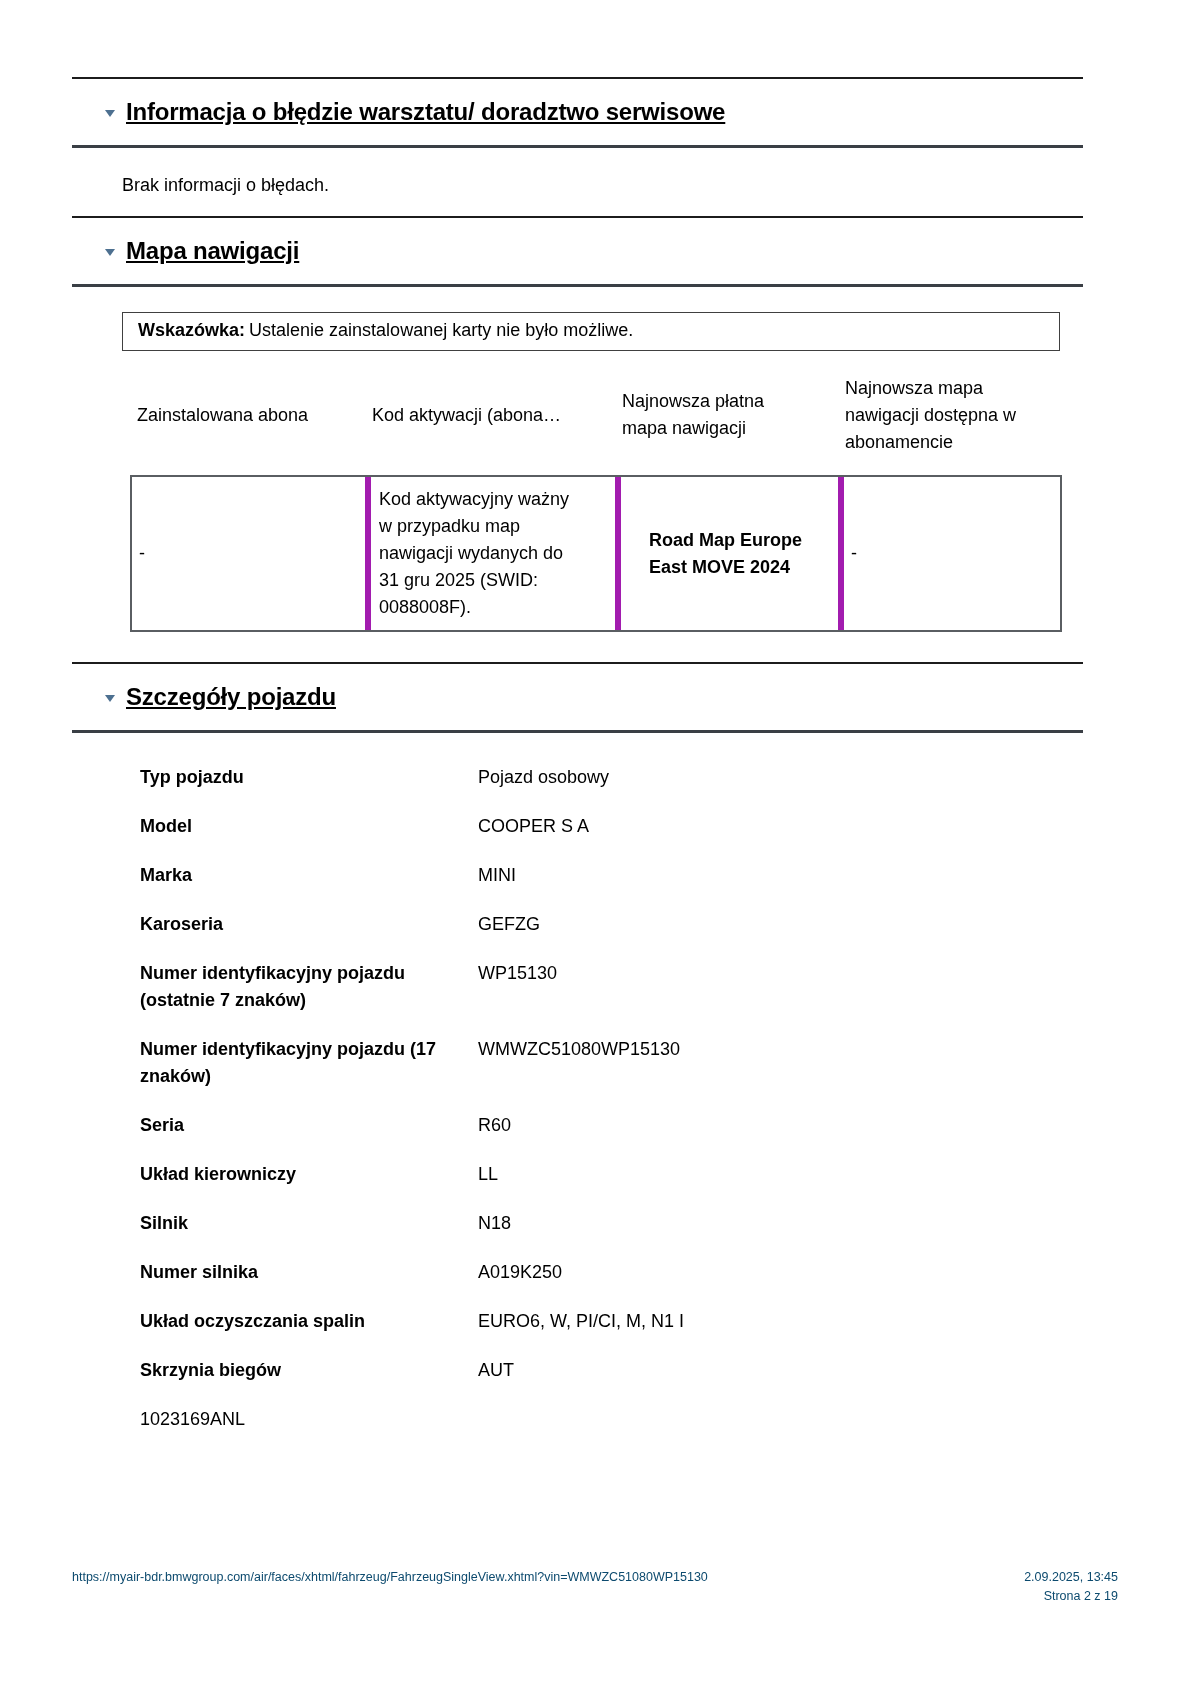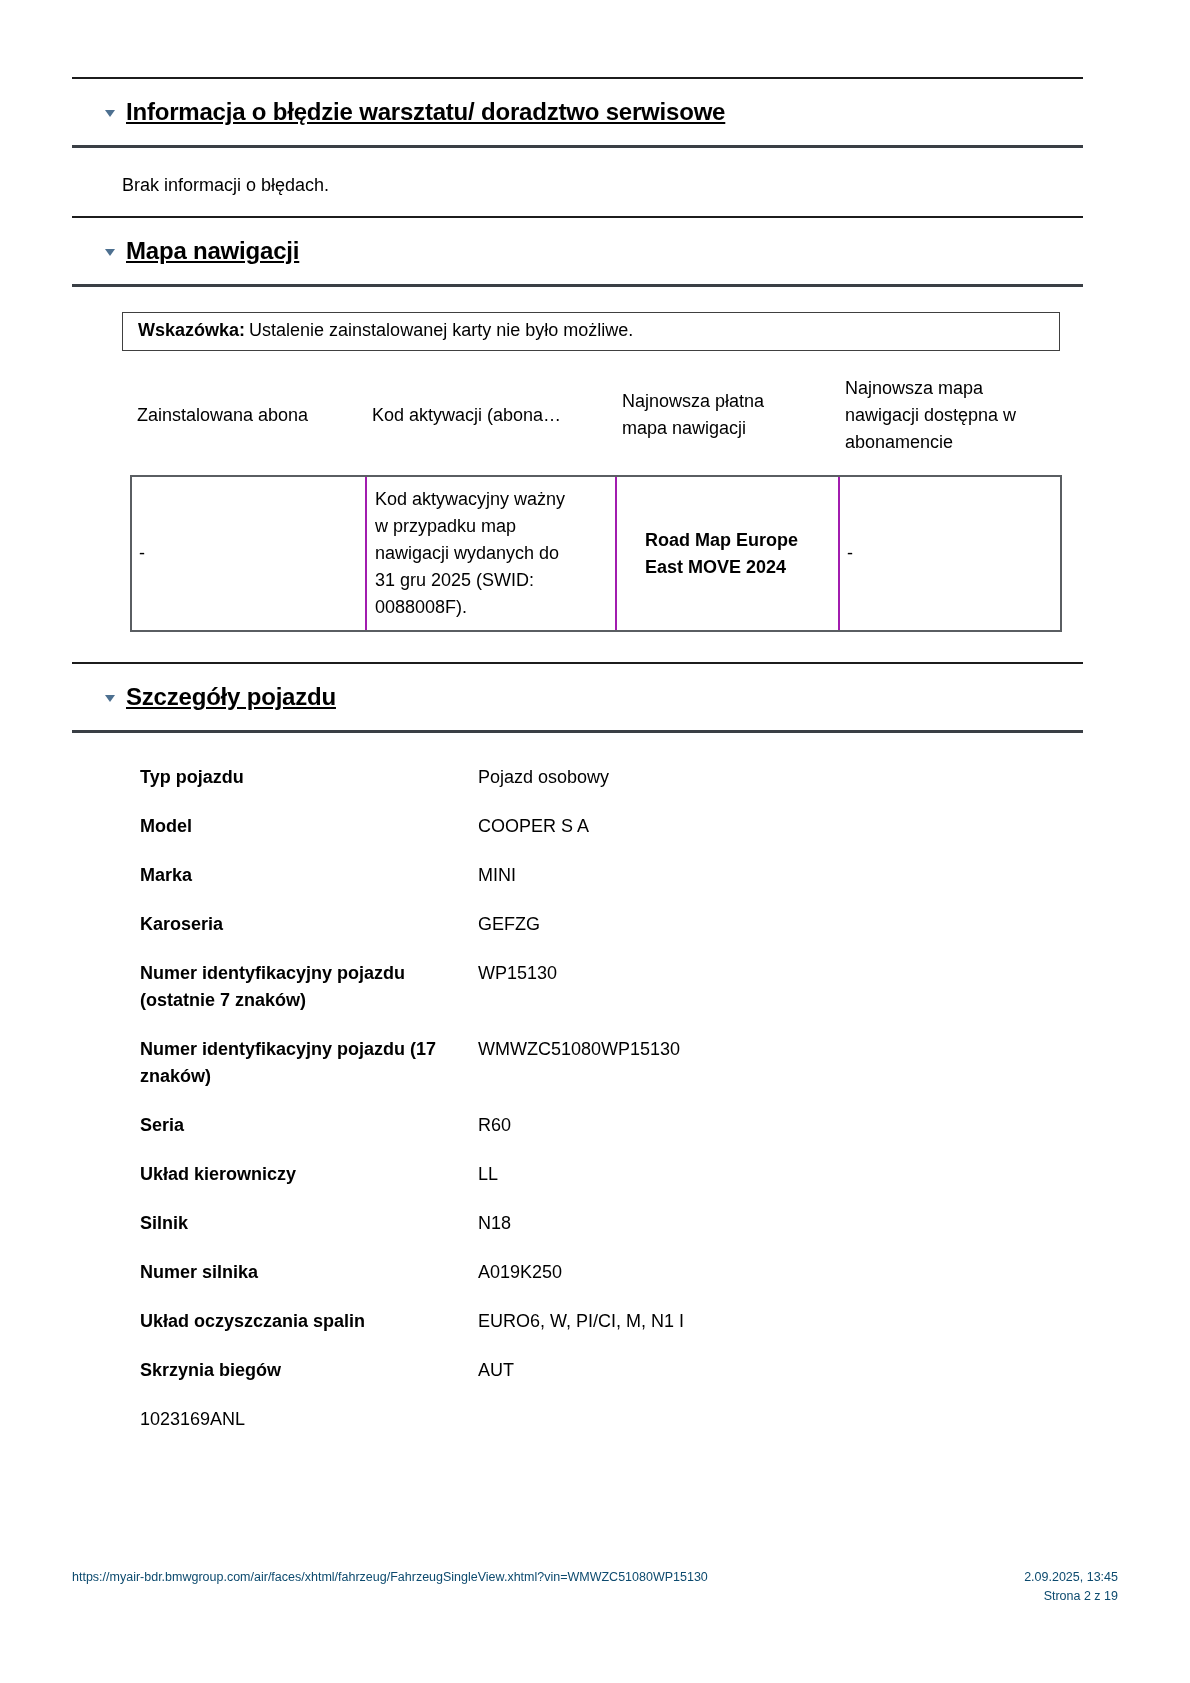--- a/index.html
+++ b/index.html
@@ -26,21 +26,21 @@
 
   .table-wrap { margin-left:58px; width:932px; }
   .thead { display:grid; grid-template-columns:235px 250px 223px 224px; align-items:center;
            margin-top:16px; min-height:96px; font-size:18px; line-height:27px; }
   .thead .th { padding-left:7px; }
   .thead .th3 { padding-right:20px; }
   .thead .th4 { padding-right:45px; }
 
   .tbody { margin-top:12px; border:2px solid #5a5e62; display:grid;
            grid-template-columns:233px 250px 223px 222px; min-height:152px; font-size:18px; }
-  .tbody .td { border-left:2px solid #a21caf; }
+  .tbody .td { border-left:6px solid #a21caf; }
   .tbody .td:first-child { border-left:none; }
   .td.dash { display:flex; align-items:center; padding-left:7px; }
   .td.code { padding:9px 36px 9px 8px; line-height:27px; }
   .td.map  { display:flex; align-items:center; padding-left:28px; padding-right:30px;
              font-weight:bold; line-height:27px; }
 
   .kv-list { margin-top:20px; }
   .kv { display:flex; padding:11px 0 11px 68px; font-size:18px; line-height:27px; }
   .kv .k { flex:0 0 338px; padding-right:27px; font-weight:bold; }
   .kv .v { flex:1; }

